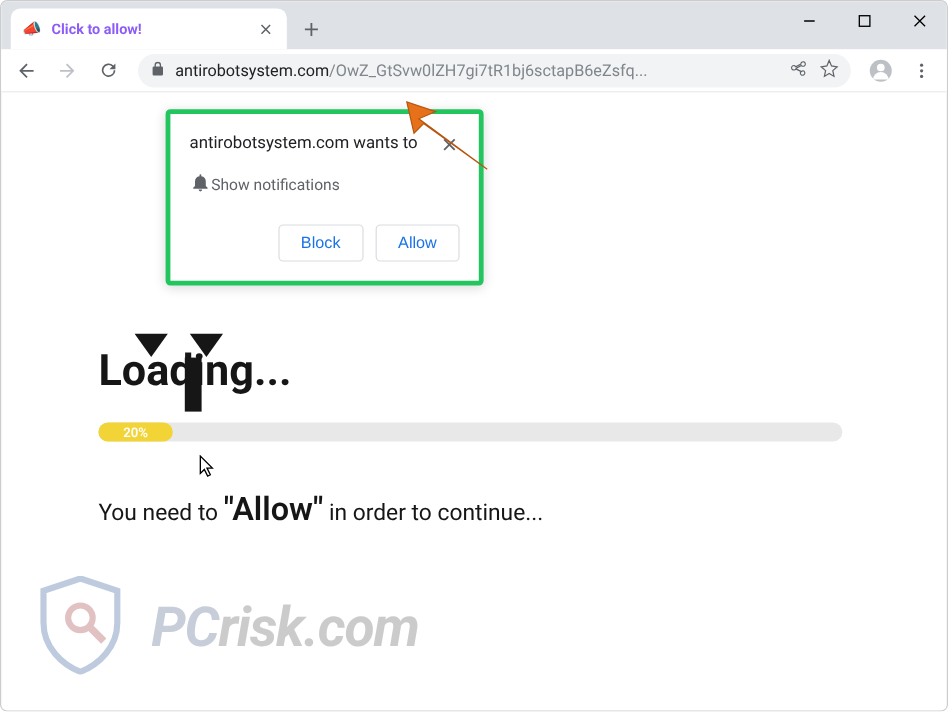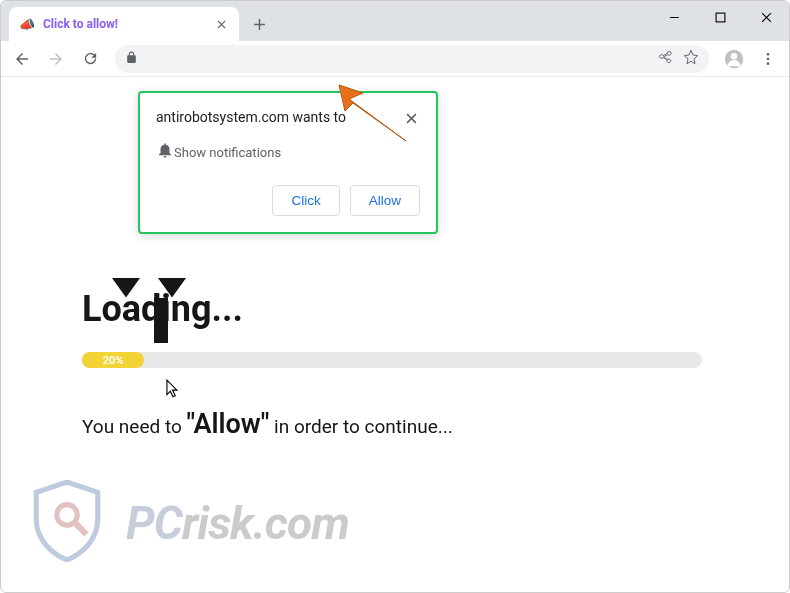--- a/index.html
+++ b/index.html
@@ -146,23 +146,23 @@
   left: 1px;
   right: 1px;
   bottom: 1px;
   background: #fff;
   padding: 40px 80px;
 }
 .notif-popup {
   position: absolute;
   top: 90px;
   left: 137px;
-  width: 300px;
-  background: #fff;
-  border: 2px solid #22c55e;
+  width: 265px;
+  background: #fff;
+  border: 4px solid #22c55e;
   border-radius: 4px;
   box-shadow: 0 2px 10px rgba(0,0,0,0.15);
   padding: 16px;
   z-index: 10;
 }
 .notif-header {
   display: flex;
   justify-content: space-between;
   align-items: flex-start;
 }
@@ -346,20 +346,23 @@
     <div class="nav-btn">
       <svg width="17" height="17" viewBox="0 0 24 24">
           <path d="M17.65 6.35A8 8 0 1 0 20 12h-2a6 6 0 1 1-1.76-4.24L13 11h7V4z" fill="#5f6368"></path>
         </svg>
     </div>
     <div class="omnibox">
       <span class="lock-icon">
         <svg width="13" height="13" viewBox="0 0 24 24">
             <path d="M18 8h-1V6a5 5 0 0 0-10 0v2H6a2 2 0 0 0-2 2v10a2 2 0 0 0 2 2h12a2 2 0 0 0 2-2V10a2 2 0 0 0-2-2zM9 6a3 3 0 0 1 6 0v2H9z" fill="#5f6368"></path>
           </svg>
+      </span>
+      <span class="url-text">
+        <span class="url-domain">antirobotsystem.com</span><span class="url-path">/OwZ_GtSvw0lZH7gi7tR1bj6sctapB6eZsfq...</span>
       </span>
       <span class="omnibox-right">
         <span>
           <svg width="15" height="15" viewBox="0 0 24 24">
               <path d="M18 16a3 3 0 0 0-2.2 1L9 13.5a3 3 0 0 0 0-1L15.8 9A3 3 0 1 0 15 7l-6.8 3.5a3 3 0 1 0 0 3L15 17a3 3 0 1 0 3-1z" fill="none" stroke="#5f6368" stroke-width="1.5"></path>
             </svg>
         </span>
         <span>
           <svg width="16" height="16" viewBox="0 0 24 24">
               <path d="M12 2l2.9 6.9L22 10l-5.5 4.8L18 22l-6-3.6L6 22l1.5-7.2L2 10l7.1-1.1z" fill="none" stroke="#5f6368" stroke-width="1.5"></path>
@@ -420,21 +423,21 @@
     </div>
     <div class="notif-body">
       <span class="bell-icon">
         <svg width="18" height="18" viewBox="0 0 24 24">
             <path d="M12 22a2 2 0 0 0 2-2h-4a2 2 0 0 0 2 2zm6-6V11a6 6 0 0 0-5-5.9V4a1 1 0 0 0-2 0v1.1A6 6 0 0 0 6 11v5l-2 2v1h16v-1z" fill="#5f6368"></path>
           </svg>
       </span>
       <span class="notif-text">Show notifications</span>
     </div>
     <div class="notif-buttons">
-      <button class="notif-btn">Click</button>
+      <button class="notif-btn">Block</button>
       <button class="notif-btn">Allow</button>
     </div>
   </div>
 
   <div class="pointer-arrow">
     <svg width="80" height="70" viewBox="0 0 80 70">
       <path d="M75 60 L18 18 L32 12 L8 4 L14 30 L22 22 Z" fill="#e7711b" stroke="#b8560f" stroke-width="1"></path>
     </svg>
   </div>
 

